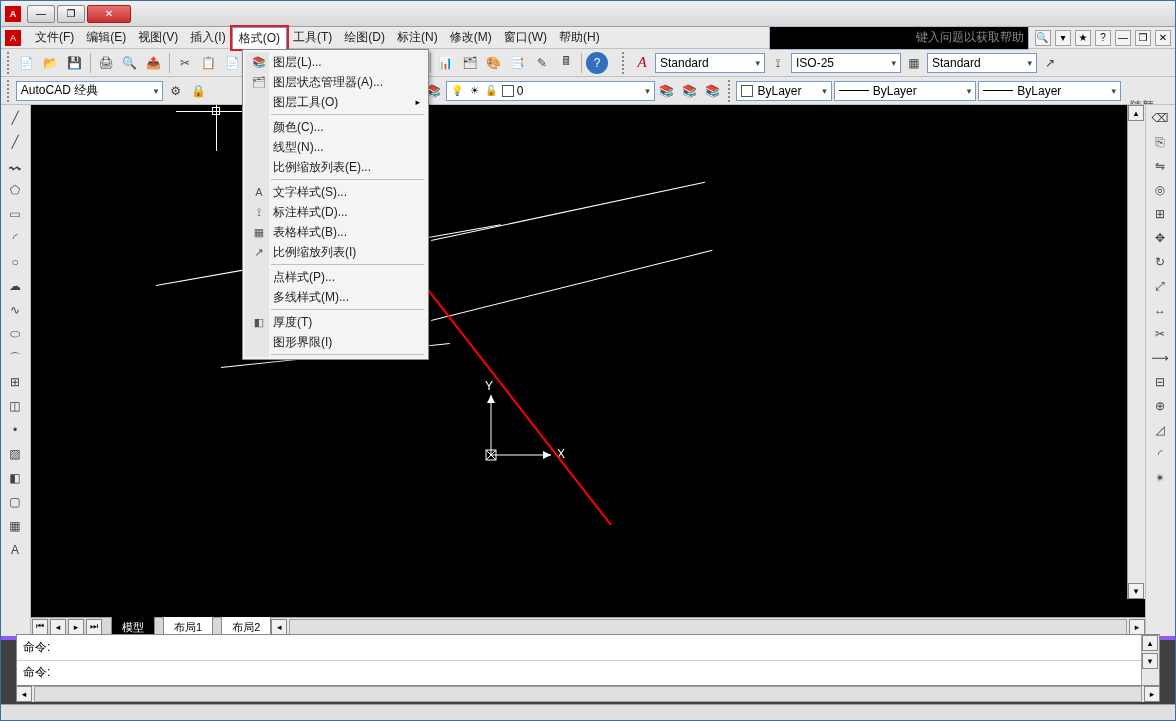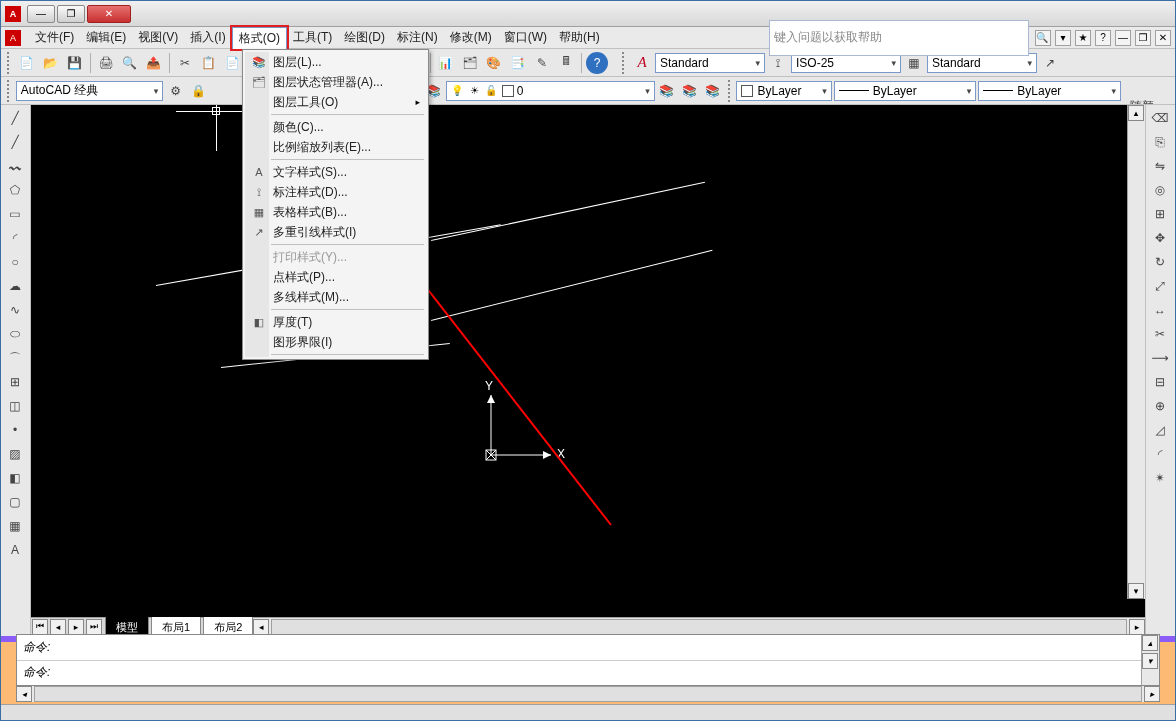--- a/index.html
+++ b/index.html
@@ -11,21 +11,21 @@
 .titlebar .title { flex: 1; color: #222; }
 .titlebar .winbtns { display: flex; gap: 2px; }
 .titlebar .winbtn { width: 28px; height: 18px; border: 1px solid #888; background: linear-gradient(#fafafa,#d0d0d0); border-radius: 2px; display: flex; align-items: center; justify-content: center; font-size: 10px; }
 .titlebar .winbtn.close { background: linear-gradient(#e87070,#c83030); color: #fff; border-color:#a02020; width: 44px;}
 
 
 .menubar { height: 22px; background: #eaeaea; display: flex; align-items: center; padding: 0 4px; border-bottom: 1px solid #c0c0c0; position: relative; }
 .menubar .menuicon { width:16px; height:16px; background:#c00; margin-right:8px;display:inline-flex;align-items:center;justify-content:center;color:#fff;font-size:9px;}
 .menubar .menuitem { padding: 2px 6px; cursor: default; color: #222; white-space: nowrap;}
 .menubar .menuitem.active { background:#fff; border:1px solid #7a99c8; border-bottom:none; outline: 2px solid #e02020; outline-offset: 0px;}
-.menubar .helpbox { margin-left: auto; width: 260px; height: 36px; border: 1px solid #a8b8d0; background: #ffffff; padding: 0 4px; color: #888; display:flex; align-items:center;}
+.menubar .helpbox { margin-left: auto; width: 260px; height: 24px; border: 1px solid #a8b8d0; background: #000000; padding: 0 4px; color: #888; display:flex; align-items:center;justify-content:flex-end;}
 .menubar .helpicons { display:flex; gap:4px; margin-left:6px; }
 .menubar .helpicons .hi { width:16px; height:16px; border:1px solid #a0a0a0; background:#f4f4f4; display:flex;align-items:center;justify-content:center; font-size:10px;}
 
 
 .toolbar-row { height: 28px; background: #e8e8e8; border-bottom: 1px solid #c0c0c0; display: flex; align-items: center; padding: 2px 4px; gap: 2px; overflow:hidden;}
 .toolbar-grip { width: 5px; height: 22px; border-left: 2px dotted #888; margin: 0 2px; }
 .tbtn { width: 22px; height: 22px; border: 1px solid transparent; display: flex; align-items: center; justify-content: center; background: transparent; font-size: 12px; color: #444; }
 .tsep { width: 1px; height: 20px; background: #b0b0b0; margin: 0 2px; }
 .tcombo { height: 20px; border: 1px solid #7a99c8; background: #fff; display:flex; align-items:center; padding: 0 4px; min-width: 0; }
 .tcombo .arrow { margin-left: auto; font-size: 9px; color: #444; padding-left:4px;}
@@ -41,21 +41,21 @@
 .main { position: absolute; top: 104px; left: 0; right: 0; bottom: 85px; display: flex; }
 .lefttool { width: 30px; background: #e8e8e8; border-right: 1px solid #c0c0c0; display:flex; flex-direction:column; padding: 2px 3px; gap:2px; }
 .lefttool .tbtn { width:22px; height:22px; }
 .righttool { width: 30px; background: #e8e8e8; border-left: 1px solid #c0c0c0; display:flex; flex-direction:column; padding: 2px 3px; gap:2px;}
 .canvas-wrap { flex:1; display:flex; flex-direction:column; background:#000; position:relative; }
 .canvas-area { flex:1; background: #000; position: relative; overflow: hidden; }
 .canvas-scroll-h { height: 18px; background: #e8e8e8; border-top:1px solid #a0a0a0; display:flex; align-items:center;}
 .canvas-scroll-v { position:absolute; right:0; top:0; bottom:18px; width:18px; background:#e8e8e8; border-left:1px solid #a0a0a0;}
 .tabbar { display:flex; align-items:center; background:#d8d8d8; height:18px; }
 .tabbar .navbtn { width:16px; height:16px; border:1px solid #888; background:#f0f0f0; display:flex;align-items:center;justify-content:center;font-size:9px; margin:0 1px;}
-.tabbar .tab { padding: 11px 10px; background:#fff; border:1px solid #888; border-bottom:none; margin-left:2px; font-size:11px; border-radius: 4px 4px 0 0;}
+.tabbar .tab { padding: 11px 10px; background:#fff; border:1px solid #888; border-bottom:none; margin-left:8px; font-size:11px; border-radius: 4px 4px 0 0;}
 .tabbar .tab.active { background:#000; color:#fff;}
 .sb-track { flex:1; background:#e0e0e0; height:16px; border:1px solid #a0a0a0; margin: 0 2px; position: relative;}
 .sb-btn { width:16px;height:16px;border:1px solid #888;background:#f0f0f0;display:flex;align-items:center;justify-content:center;font-size:9px;}
 
 
 .ucs { position:absolute; left: 450px; top: 280px; color:#fff; font-size:11px; }
 .ucs svg { overflow: visible; }
 
 
 .drawline { position: absolute; background: #fff; height: 1px; transform-origin: left center; }
@@ -76,21 +76,21 @@
 .dropdown .dditem.disabled .ddtext { color:#999;}
 .dropdown .dditem .subarrow { position:absolute; right:6px; font-size:9px;}
 .dropdown .ddsep { height:1px; background:#c0c0c0; margin:2px 2px 2px 26px;}
 .dropdown .iconcol { position:absolute; left:2px; top:2px; bottom:2px; width:24px; background:#e6e6e6;}
 
 
 .cmdarea { position: absolute; left: 15px; right: 15px; bottom: 18px; height: 52px; background: #fff; border: 1px solid #888; display:flex; flex-direction:column;}
 .cmdline { flex:1; border-bottom: 1px solid #ccc; padding: 2px 6px; font-family: "SimSun"; display:flex;align-items:center;}
 .cmdscroll-h { height:16px; background:#e8e8e8; display:flex;}
 .cmd-vscroll { position:absolute; right:0; top:0; bottom:0; width:18px; background:#e8e8e8; border-left:1px solid #a0a0a0;}
-.cmdwrap { position:absolute; left:0; right:0; bottom:16px; height:68px; background:#fdba74; border-top:6px solid #8b5cf6;font-style:italic;}
+.cmdwrap { position:absolute; left:0; right:0; bottom:16px; height:68px; background:#404040; border-top:4px solid #8b5cf6;}
 
 
 .statusbar { position:absolute; left:0; right:0; bottom:0; height:16px; background:#e0e0e0; border-top:1px solid #a0a0a0;}
 
 
 .sq { width:12px; height:12px; display:inline-block; border:1px solid #555;}
 .sq.white { background:#fff;}
 .sq.bylayer { background:#fff;}
 
 .layer-swatch { display:flex; gap:3px; align-items:center;}
@@ -348,44 +348,44 @@
       <span class="ddtext">图层工具(O)</span>
       <span class="subarrow">▸</span>
     </div>
   <div class="ddsep"></div>
   <div class="dditem">
       <span class="ddicon"></span>
       <span class="ddtext">颜色(C)...</span>
     </div>
   <div class="dditem">
       <span class="ddicon"></span>
+      <span class="ddtext">线型(N)...</span>
+    </div>
+  <div class="dditem">
+      <span class="ddicon"></span>
       <span class="ddtext">比例缩放列表(E)...</span>
     </div>
   <div class="ddsep"></div>
   <div class="dditem">
       <span class="ddicon">A</span>
       <span class="ddtext">文字样式(S)...</span>
     </div>
   <div class="dditem">
       <span class="ddicon">⟟</span>
       <span class="ddtext">标注样式(D)...</span>
     </div>
   <div class="dditem">
       <span class="ddicon">▦</span>
       <span class="ddtext">表格样式(B)...</span>
     </div>
   <div class="dditem">
       <span class="ddicon">↗</span>
-      <span class="ddtext">多重引线样式(I)</span>
+      <span class="ddtext">比例缩放列表(I)</span>
     </div>
   <div class="ddsep"></div>
-  <div class="dditem disabled">
-      <span class="ddicon"></span>
-      <span class="ddtext">打印样式(Y)...</span>
-    </div>
   <div class="dditem">
       <span class="ddicon"></span>
       <span class="ddtext">点样式(P)...</span>
     </div>
   <div class="dditem">
       <span class="ddicon"></span>
       <span class="ddtext">多线样式(M)...</span>
     </div>
   <div class="ddsep"></div>
   <div class="dditem">

